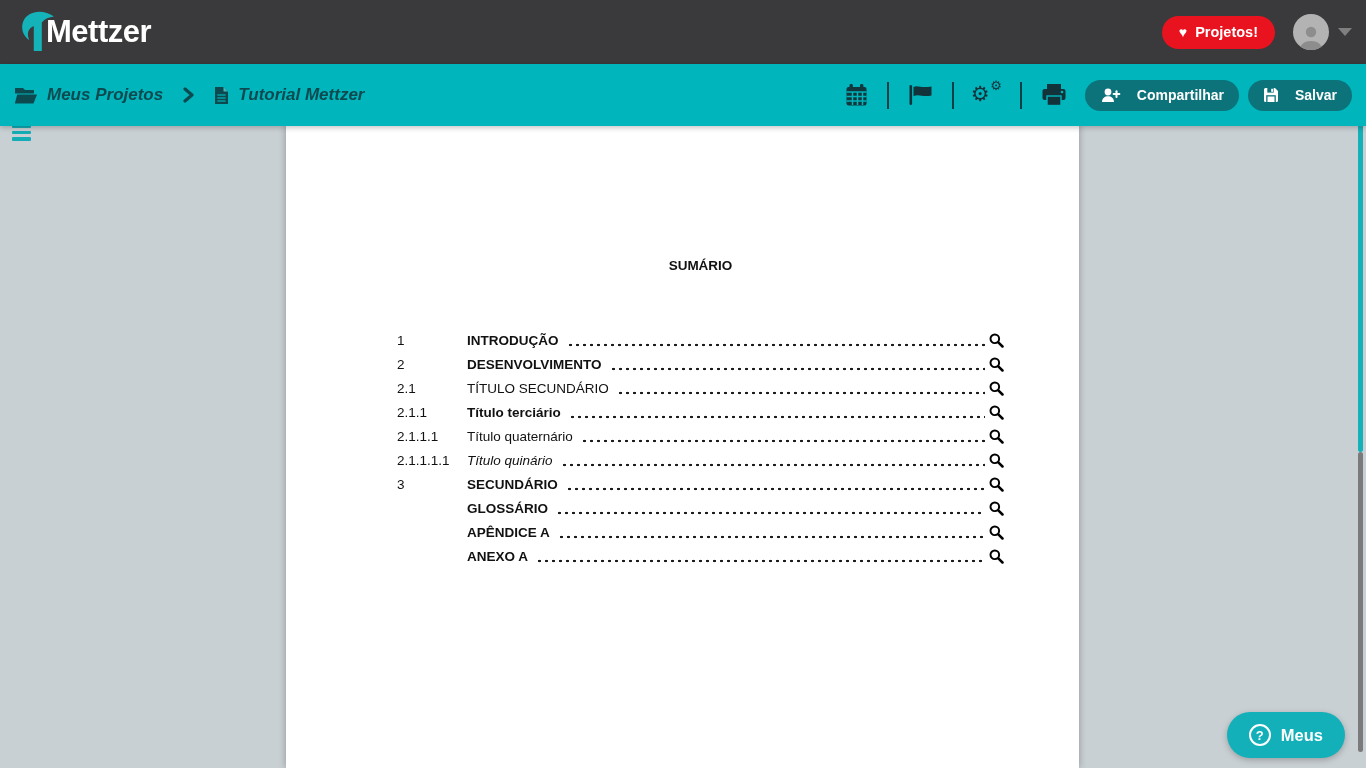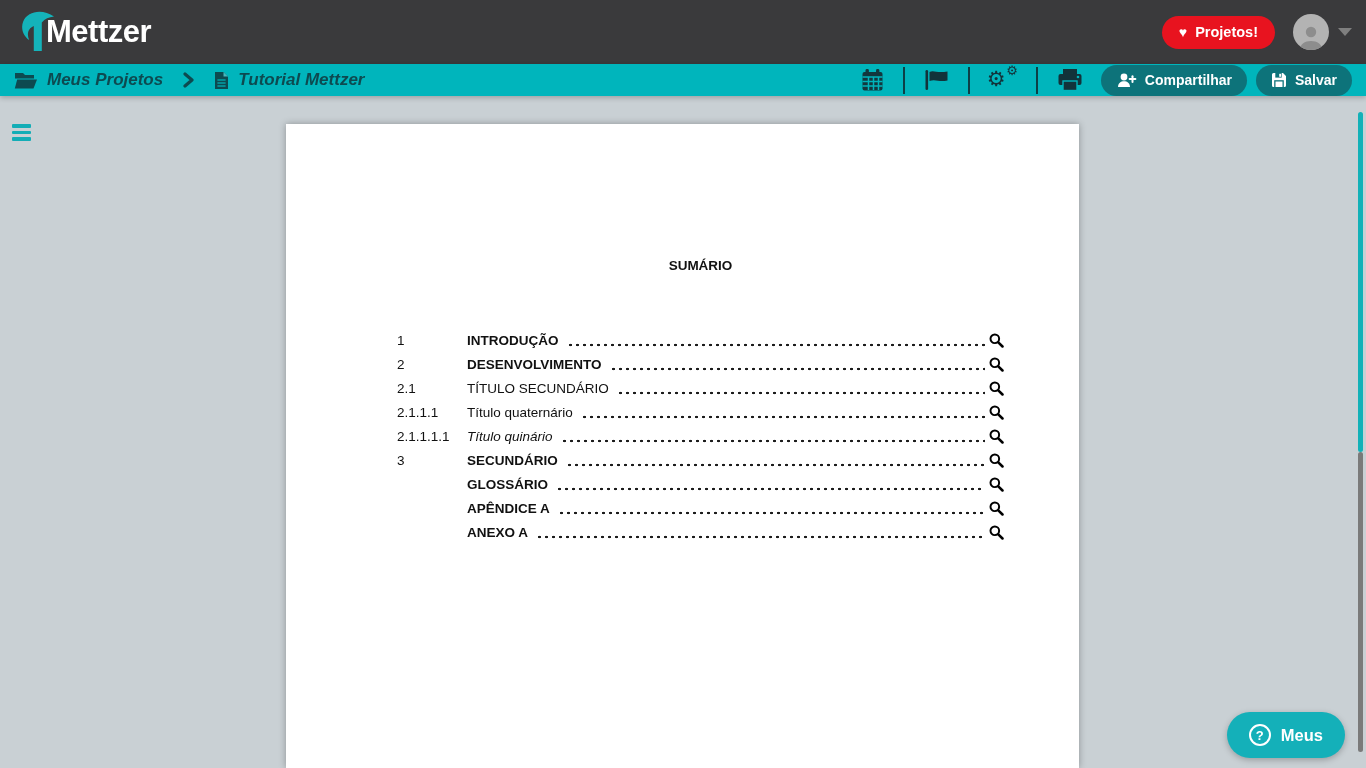--- a/index.html
+++ b/index.html
@@ -34,41 +34,41 @@
     justify-content: center; cursor: pointer;
   }
   .caret-down {
     width: 0; height: 0; margin-left: 9px; cursor: pointer;
     border-left: 7px solid transparent; border-right: 7px solid transparent;
     border-top: 8px solid #7f7f7f;
   }
 
   
   .actionbar {
-    height: 32px; background: #00b5bc;
+    height: 62px; background: #00b5bc;
     display: flex; align-items: center; padding: 0 14px;
     box-shadow: 0 2px 5px rgba(0,0,0,0.22);
     position: relative; z-index: 5; justify-content: space-between;
   }
   .crumb {
     display: flex; align-items: center; gap: 9px; cursor: pointer;
     color: #0d4a50; font-size: 17px; font-style: italic; font-weight: 600;
   }
   .crumb-sep { margin: 0 11px; display: flex; align-items: center; }
   .bar-right { margin-left: auto; display: flex; align-items: center; }
   .icon-btn { background: none; border: none; cursor: pointer; padding: 0; margin: 0 9px; display: flex; align-items: center; }
   .vdiv { width: 2px; height: 27px; background: #0c4046; margin: 0 10px; }
   .gears { position: relative; width: 28px; height: 26px; color: #12333a; }
   .gear-big { position: absolute; left: -2px; top: 1px; font-size: 21px; line-height: 1; }
   .gear-small { position: absolute; right: -1px; top: -3px; font-size: 13px; line-height: 1; }
   .pill-btn {
     height: 31px; border: none; border-radius: 16px; cursor: pointer;
     background: #0d737a; color: #fff; display: flex; align-items: center;
     padding: 0 15px; margin-left: 9px;
-    font-family: inherit; font-size: 14px; font-weight: 700; gap: 8px;
+    font-family: inherit; font-size: 14px; font-weight: 700; gap: 16px;
   }
 
   
   .main { position: absolute; top: 114px; left: 0; right: 0; bottom: 0; background: #c9d0d4; }
   .hamburger { position: absolute; left: 12px; top: 10px; cursor: pointer; }
   .hamburger i { display: block; width: 19px; height: 3.5px; background: #13adb6; border-radius: 1px; margin-bottom: 3px; }
 
   .page {
     position: absolute; left: 286px; top: 10px; width: 793px; height: 644px;
     background: #ffffff; box-shadow: 0 0 7px rgba(0,0,0,0.3);
@@ -265,20 +265,31 @@
     <span class="toc-title style-regular">TÍTULO SECUNDÁRIO</span>
     <span class="leader"></span>
     <button class="search-btn">
       <svg width="15" height="15" viewBox="0 0 16 16">
         <circle cx="6.2" cy="6.2" r="4.6" fill="none" stroke="#000" stroke-width="2.1"></circle>
         <line x1="9.9" y1="9.9" x2="14.4" y2="14.4" stroke="#000" stroke-width="2.7" stroke-linecap="round"></line>
       </svg>
     </button>
   </div>
 
+  <div class="toc-row">
+    <span class="toc-num">2.1.1</span>
+    <span class="toc-title style-bold">Título terciário</span>
+    <span class="leader"></span>
+    <button class="search-btn">
+      <svg width="15" height="15" viewBox="0 0 16 16">
+        <circle cx="6.2" cy="6.2" r="4.6" fill="none" stroke="#000" stroke-width="2.1"></circle>
+        <line x1="9.9" y1="9.9" x2="14.4" y2="14.4" stroke="#000" stroke-width="2.7" stroke-linecap="round"></line>
+      </svg>
+    </button>
+  </div>
 
   <div class="toc-row">
     <span class="toc-num">2.1.1.1</span>
     <span class="toc-title style-regular">Título quaternário</span>
     <span class="leader"></span>
     <button class="search-btn">
       <svg width="15" height="15" viewBox="0 0 16 16">
         <circle cx="6.2" cy="6.2" r="4.6" fill="none" stroke="#000" stroke-width="2.1"></circle>
         <line x1="9.9" y1="9.9" x2="14.4" y2="14.4" stroke="#000" stroke-width="2.7" stroke-linecap="round"></line>
       </svg>

